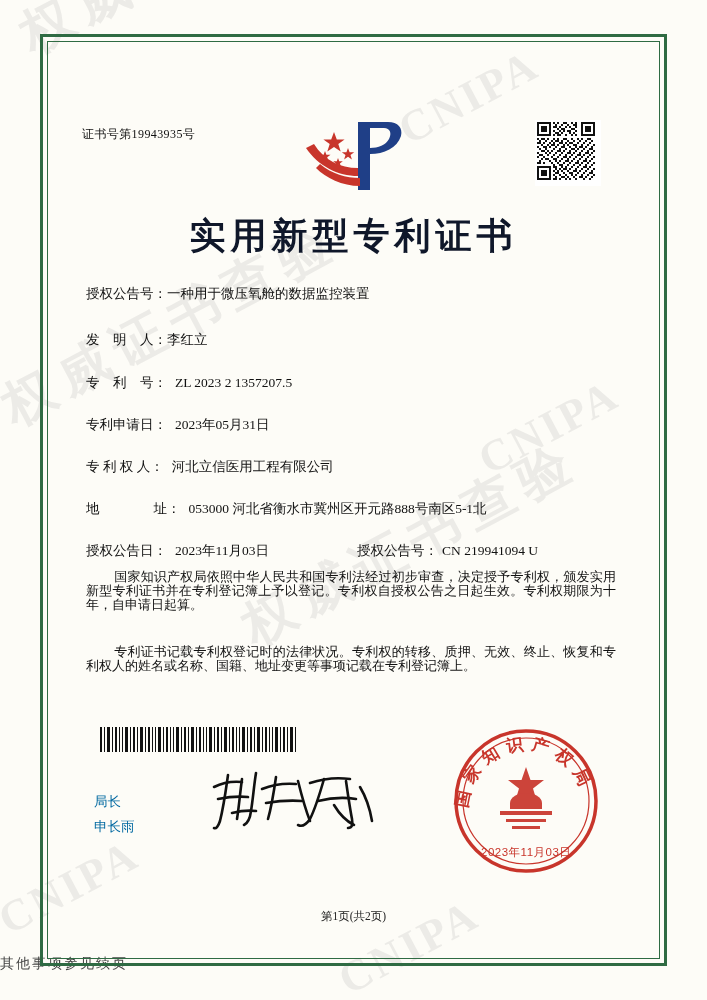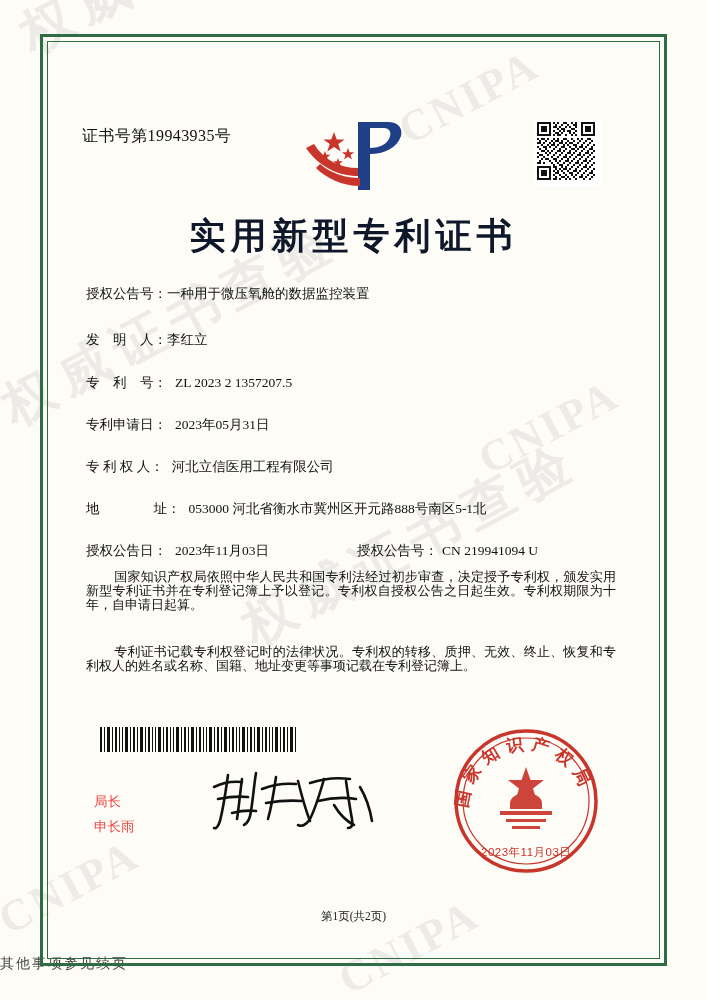--- a/index.html
+++ b/index.html
@@ -89,21 +89,21 @@
 
   .content {
     position: absolute;
     inset: 0;
     z-index: 4;
   }
   
   .cert-no {
     position: absolute;
     left: 82px; top: 126px;
-    font-size: 16px;
+    font-size: 12px;
     letter-spacing: 0.4px;
     color: #111;
   }
   
   .qr {
     position: absolute;
     left: 535px; top: 120px;
     width: 62px; height: 62px;
     background: #fff;
     padding: 2px;
@@ -157,21 +157,21 @@
   .barcode {
     position: absolute;
     left: 100px; top: 727px;
     width: 196px; height: 25px;
   }
   
   .sig-label {
     position: absolute;
     left: 94px;
     font-size: 13.5px;
-    color: #ef4444;
+    color: #0369a1;
   }
   .sig-label.l1 { top: 793px; }
   .sig-label.l2 { top: 818px; }
   .signature {
     position: absolute;
     left: 206px; top: 765px;
     width: 180px; height: 70px;
   }
   
   .seal {

